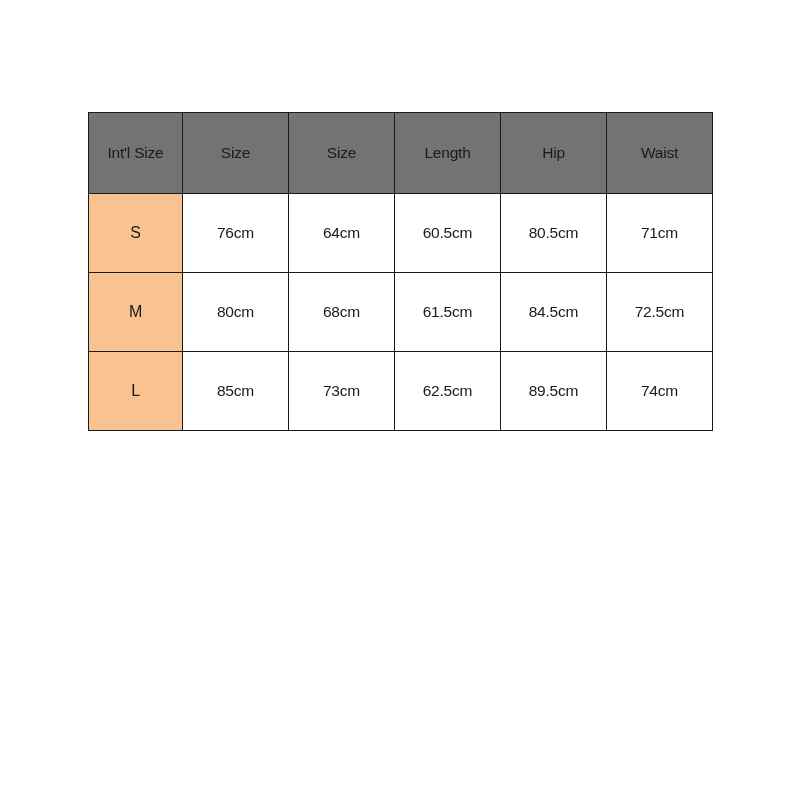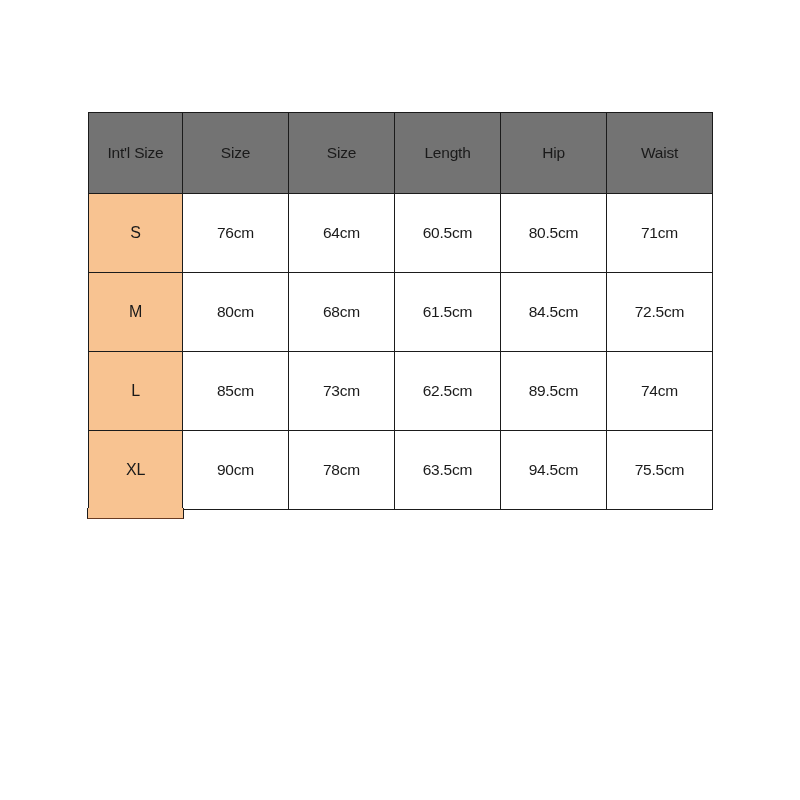--- a/index.html
+++ b/index.html
@@ -127,23 +127,15 @@
         <td class="data-cell">72.5cm</td>
       </tr>
       <tr class="row-l">
         <td class="size-cell">L</td>
         <td class="data-cell">85cm</td>
         <td class="data-cell">73cm</td>
         <td class="data-cell">62.5cm</td>
         <td class="data-cell">89.5cm</td>
         <td class="data-cell">74cm</td>
       </tr>
-      <tr class="row-xl">
-        <td class="size-cell">XL</td>
-        <td class="data-cell">90cm</td>
-        <td class="data-cell">78cm</td>
-        <td class="data-cell">63.5cm</td>
-        <td class="data-cell">94.5cm</td>
-        <td class="data-cell">75.5cm</td>
-      </tr>
     </tbody>
   </table>
 </div>
 
 </body></html>

